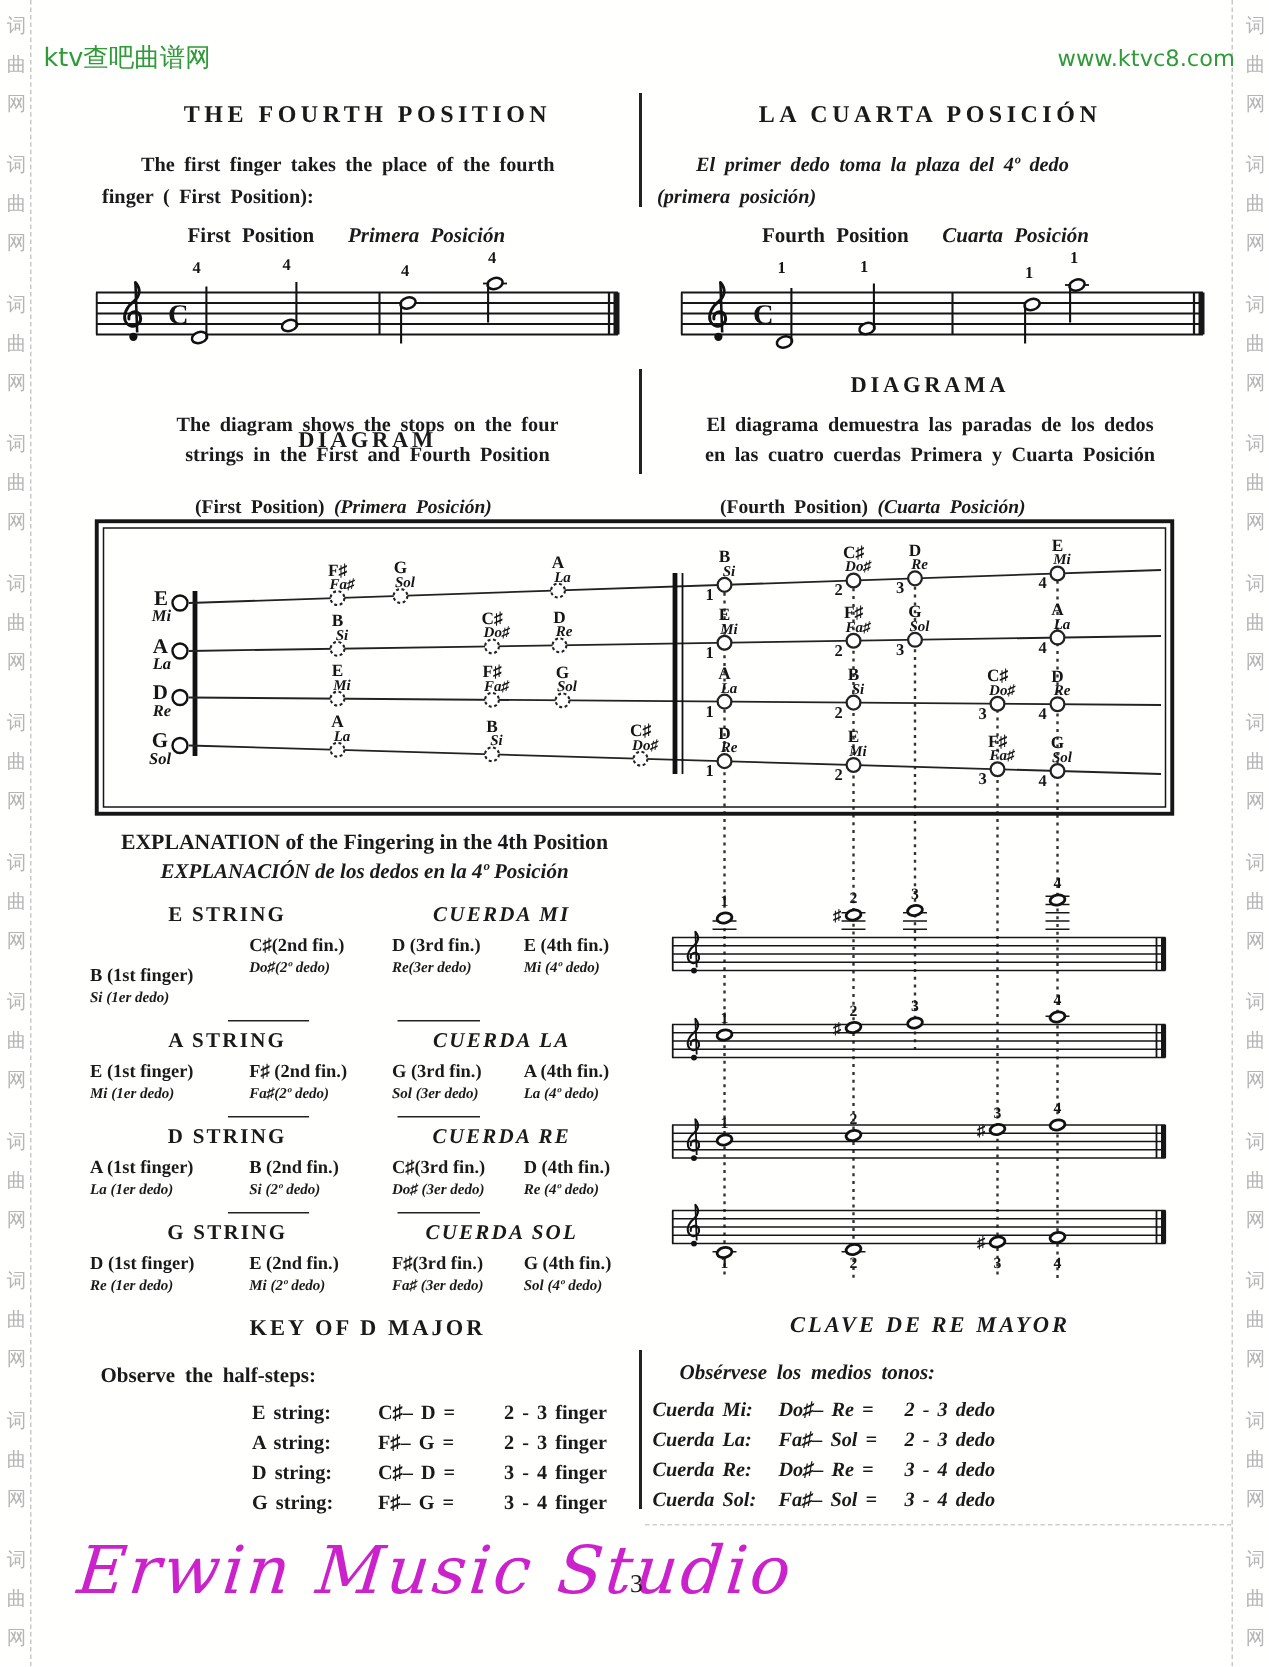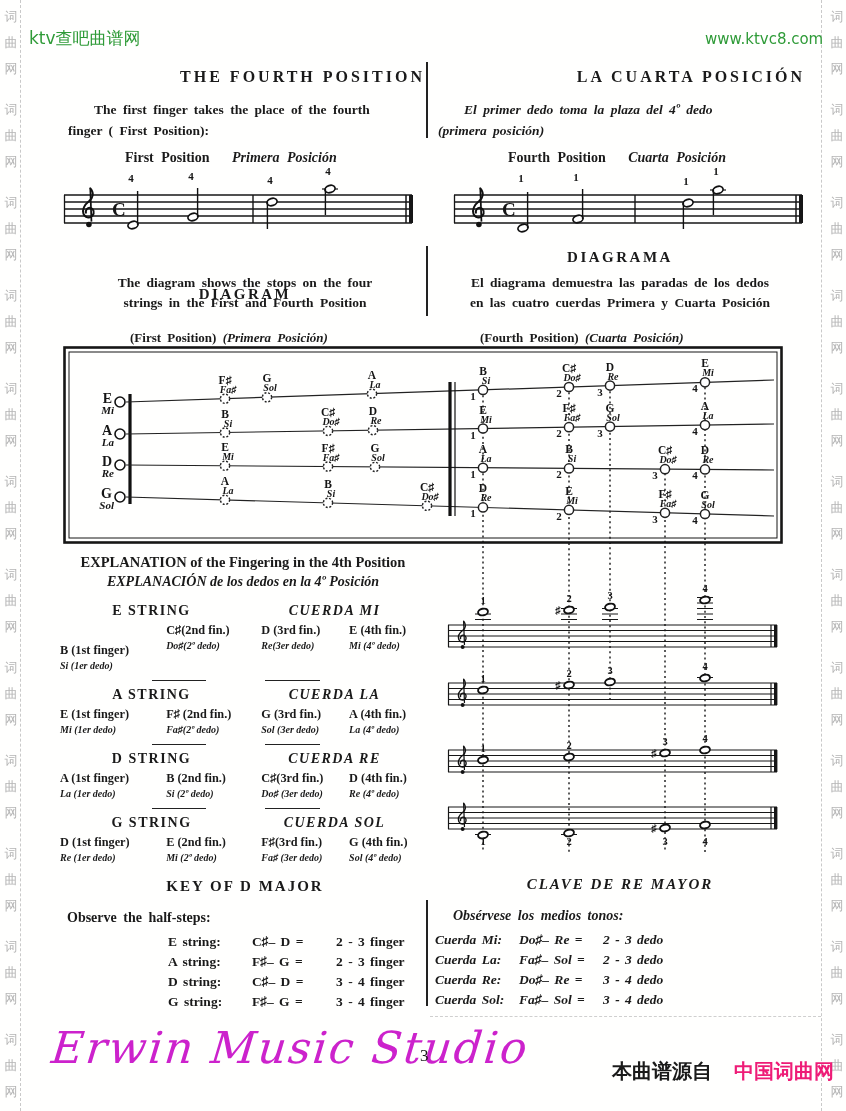--- a/index.html
+++ b/index.html
@@ -8,21 +8,21 @@
   .abs{position:absolute;}
   
   .edge-char{position:absolute;font:400 13px "Liberation Serif",serif;color:#b5b5b5;width:16px;text-align:center;}
   .vdash{position:absolute;top:0;height:1111px;border-left:1px dashed #c9c9c9;}
   .hdash{position:absolute;border-top:1px dashed #cfcfcf;}
   .vseg{position:absolute;left:426px;width:2px;background:#222;}
   
   .site-left{position:absolute;left:29px;top:27px;font:400 17px "DejaVu Sans",sans-serif;}
   .site-right{position:absolute;left:705px;top:30px;font:400 15px "DejaVu Sans",sans-serif;}
   
-  .col-title{position:absolute;top:68px;font:700 16px "Liberation Serif",serif;letter-spacing:3px;text-align:right;white-space:nowrap;}
+  .col-title{position:absolute;top:68px;font:700 16px "Liberation Serif",serif;letter-spacing:3px;text-align:center;white-space:nowrap;}
   .txt{font:700 13.5px/21px "Liberation Serif",serif;word-spacing:3px;}
   .it{font-style:italic;}
   .caption{position:absolute;top:150px;font:700 14px "Liberation Serif",serif;white-space:nowrap;word-spacing:4px;text-align:center;}
   .h2{position:absolute;top:249px;font:700 15px "Liberation Serif",serif;letter-spacing:2.5px;text-align:center;}
   .board-cap{position:absolute;top:330px;font:700 13px "Liberation Serif",serif;white-space:nowrap;word-spacing:3px;}
   
   #explanation{position:absolute;left:60px;top:554px;width:366px;}
   .exp-title{font:700 14.5px "Liberation Serif",serif;text-align:center;white-space:nowrap;}
   .exp-title-es{font:700 italic 14px "Liberation Serif",serif;font-style:italic;text-align:center;margin-top:3px;white-space:nowrap;}
   .exp-sec{position:relative;margin-top:13px;}
@@ -579,18 +579,14 @@
         <div class="key-row">
           <span class="c1">Cuerda Sol:</span>
           <span class="c2">Fa♯– Sol =</span>
           <span class="c3">3 - 4 dedo</span>
         </div>
       </div>
   </div>
 
   <div class="watermark" style="color: rgb(204, 34, 204);">Erwin Music Studio</div>
   <div class="pagenum">3</div>
-  <div class="source">
-    <span>本曲谱源自</span>
-    <span id="source-site" style="color: rgb(238, 28, 119);">中国词曲网</span>
-  </div>
 
 </div>
 
 </body></html>

